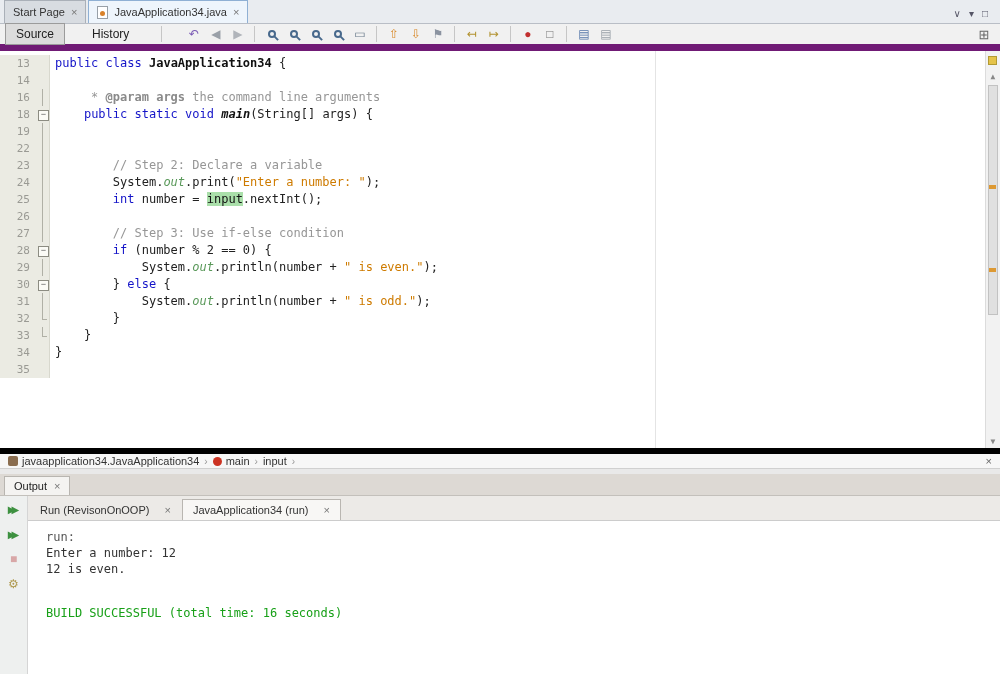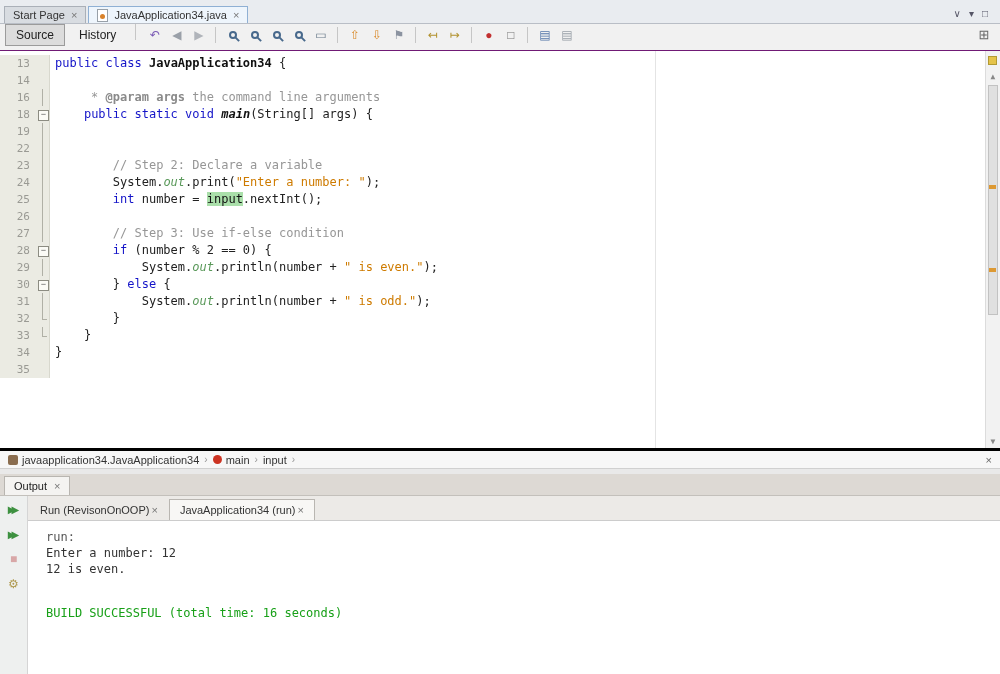--- a/index.html
+++ b/index.html
@@ -2,30 +2,30 @@
 <html><head>
 <meta charset="utf-8">
 <style>
   * { box-sizing: border-box; margin: 0; padding: 0; }
   html,body { width:1000px; height:674px; overflow:hidden; }
   body { font-family:"Liberation Sans",sans-serif; font-size:12px; color:#222; background:#f0f0f0; }
   .window { width:1000px; height:674px; display:flex; flex-direction:column; background:#f0f0f0; }
 
   
   .doc-tabbar { height:24px; background:#e9ecf0; border-bottom:1px solid #b9bec6; display:flex; align-items:flex-end; padding:2px 4px 0 4px; gap:2px; }
-  .dtab { display:flex; align-items:center; gap:6px; height:17px; padding:0 8px; background:#d8dce1; border:1px solid #aab0b8; border-bottom:none; font-size:11px; color:#333; cursor:default; }
+  .dtab { display:flex; align-items:center; gap:6px; height:23px; padding:0 8px; background:#d8dce1; border:1px solid #aab0b8; border-bottom:none; font-size:11px; color:#333; cursor:default; }
   .dtab.active { background:#eef5fc; border-color:#8fb0d4; }
   .jficon { width:11px; height:13px; background:#fff; border:1px solid #98a0a8; position:relative; flex:none; }
   .jficon::after { content:""; position:absolute; left:2px; top:4px; width:5px; height:5px; border-radius:50%; background:#d9822b; }
   .xbtn { color:#777; font-size:11px; cursor:pointer; }
   .tabbar-icons { margin-left:auto; display:flex; gap:8px; align-items:center; padding:0 8px 4px 0; color:#556; font-size:10px; }
   .tbicon { cursor:pointer; }
 
   
-  .toolbar { height:27px; background:#f1f1f1; border-bottom:1px solid #701a75; display:flex; align-items:flex-start; padding:0 5px; gap:3px; }
+  .toolbar { height:27px; background:#f1f1f1; border-bottom:7px solid #701a75; display:flex; align-items:center; padding:0 5px; gap:16px; }
   .tbtn { font-size:12px; padding:3px 10px; border:1px solid transparent; background:transparent; color:#222; font-family:inherit; }
   .tbtn.active { background:#dcdcdc; border:1px solid #9b9b9b; }
   .tsep { width:1px; height:16px; background:#c6c6c6; margin:0 5px; }
   .ibtn { width:21px; height:21px; border:none; background:transparent; display:flex; align-items:center; justify-content:center; font-size:12px; padding:0; cursor:pointer; }
   .ibtn .g { line-height:1; }
   .mag { width:8px; height:8px; border:2px solid #48698c; border-radius:50%; position:relative; display:inline-block; }
   .mag::after { content:""; position:absolute; width:6px; height:2px; background:#48698c; transform:rotate(45deg); right:-5px; bottom:-3px; }
   .overflowbtn { margin-left:auto; width:22px; height:21px; border:none; background:transparent; color:#666; font-size:13px; }
 
   
@@ -48,40 +48,40 @@
   .t-occ { background:#aadfaa; color:#111; } .t-pl { color:#222; }
   .mguide { position:absolute; left:655px; top:0; bottom:0; width:1px; background:#e4e4e4; pointer-events:none; }
   .vscroll { position:absolute; right:0; top:0; bottom:0; width:15px; background:#f2f2f2; border-left:1px solid #dcdcdc; }
   .swarn { position:absolute; top:5px; right:3px; width:9px; height:9px; background:#e5c34a; border:1px solid #b29a33; cursor:pointer; }
   .sarrow { position:absolute; left:0; right:0; height:14px; display:flex; align-items:center; justify-content:center; font-size:8px; color:#888; cursor:pointer; }
   .sarrow.up { top:18px; } .sarrow.down { bottom:0; }
   .sthumb { position:absolute; top:34px; left:2px; right:2px; height:230px; background:#e0e0e0; border:1px solid #c2c2c2; cursor:pointer; }
   .smark { position:absolute; right:4px; width:7px; height:4px; background:#dd9933; cursor:pointer; }
 
   
-  .bcrumb { height:20px; background:#f7f7f7; border-top:3px solid #000000; display:flex; align-items:center; padding:0 8px; font-size:11px; color:#333; }
+  .bcrumb { height:20px; background:#f7f7f7; border-top:6px solid #000000; display:flex; align-items:center; padding:0 8px; font-size:11px; color:#333; }
   .crumb { display:flex; align-items:center; cursor:pointer; }
   .ci { width:10px; height:10px; display:inline-block; margin-right:4px; flex:none; }
   .java-class-icon { background:#8a6d4f; border-radius:2px; }
   .method-icon { background:#cc3322; border-radius:50%; width:9px; height:9px; }
   .chev { color:#999; margin:0 5px; font-size:10px; }
   .bclose { margin-left:auto; color:#666; cursor:pointer; }
 
   .splitter { height:6px; background:#e9e9e9; border-top:1px solid #d0d0d0; }
 
   
   .out-head { height:22px; background:#ddd9d4; display:flex; align-items:flex-end; padding:2px 4px 0; border-bottom:1px solid #c3c0bb; }
   .out-tab { display:flex; gap:7px; align-items:center; background:#f4f3f1; border:1px solid #b8b5b0; border-bottom:none; height:19px; padding:0 9px; font-size:11px; }
   .out-body { height:178px; background:#fff; display:flex; }
   .out-side { width:28px; background:#eef0ef; border-right:1px solid #d5d5d5; display:flex; flex-direction:column; align-items:center; padding-top:4px; gap:7px; flex:none; }
   .sideicon { width:20px; height:18px; display:flex; align-items:center; justify-content:center; font-size:12px; cursor:pointer; background:transparent; border:none; }
   .replay { letter-spacing:-4px; font-size:10px; padding-right:4px; }
   .out-main { flex:1; display:flex; flex-direction:column; }
   .run-tabs { height:25px; background:#eceae7; border-bottom:1px solid #ccc; display:flex; align-items:flex-end; padding:2px 2px 0; gap:1px; font-size:11px; }
-  .rtab { display:flex; align-items:center; gap:2px; padding:4px 10px; color:#333; cursor:pointer; }
+  .rtab { display:flex; align-items:center; gap:15px; padding:4px 10px; color:#333; cursor:pointer; }
   .rtab.active { background:#f8f7f5; border:1px solid #b9b6b1; border-bottom:none; }
   .console { flex:1; background:#fff; font-family:"DejaVu Sans Mono",monospace; font-size:12px; line-height:16px; padding:8px 12px 0 18px; overflow:hidden; }
   .cline.plain { color:#333; } .cline.meta { color:#555; } .cline.success { color:#18a018;margin-top:28px; }
 </style>
 </head>
 <body>
 
 <div class="window">
 
   <div class="doc-tabbar">

